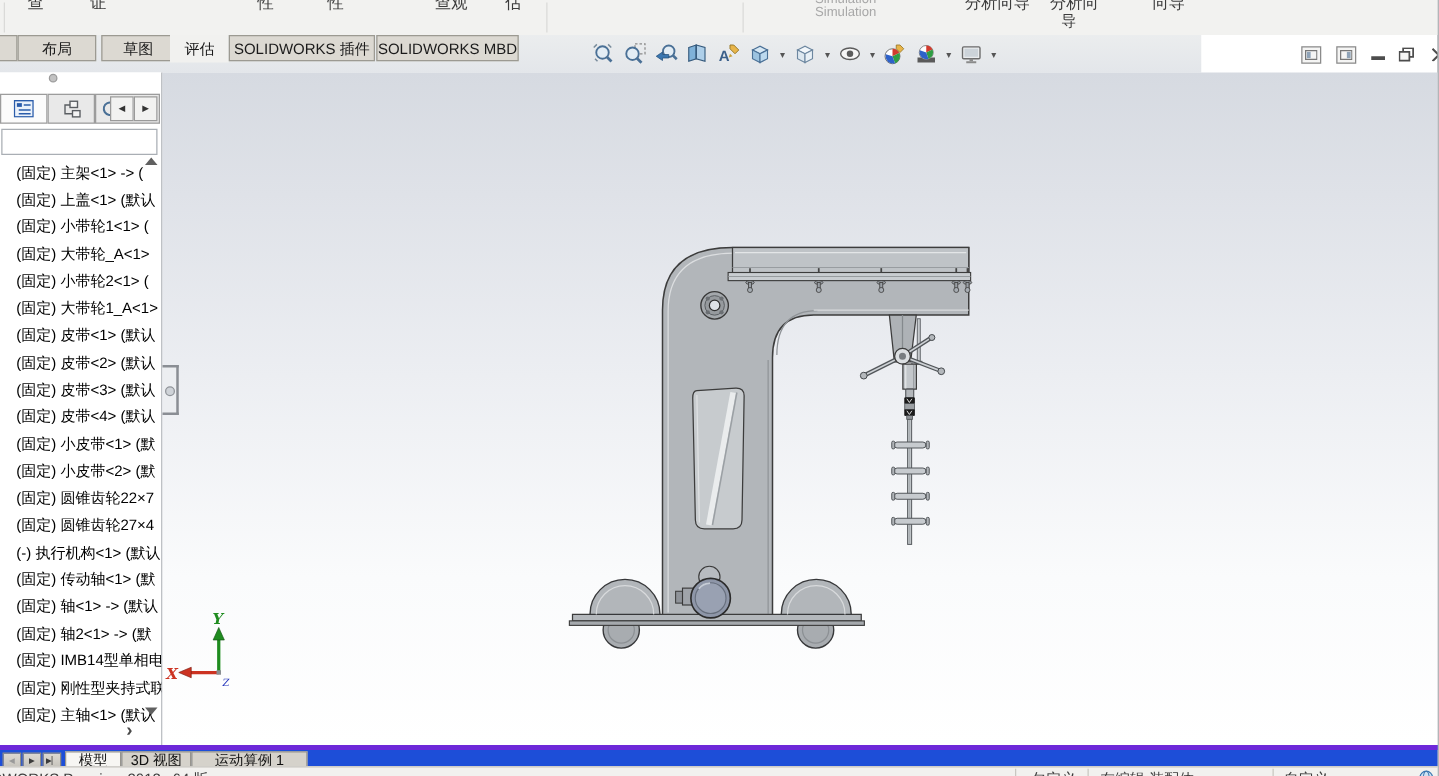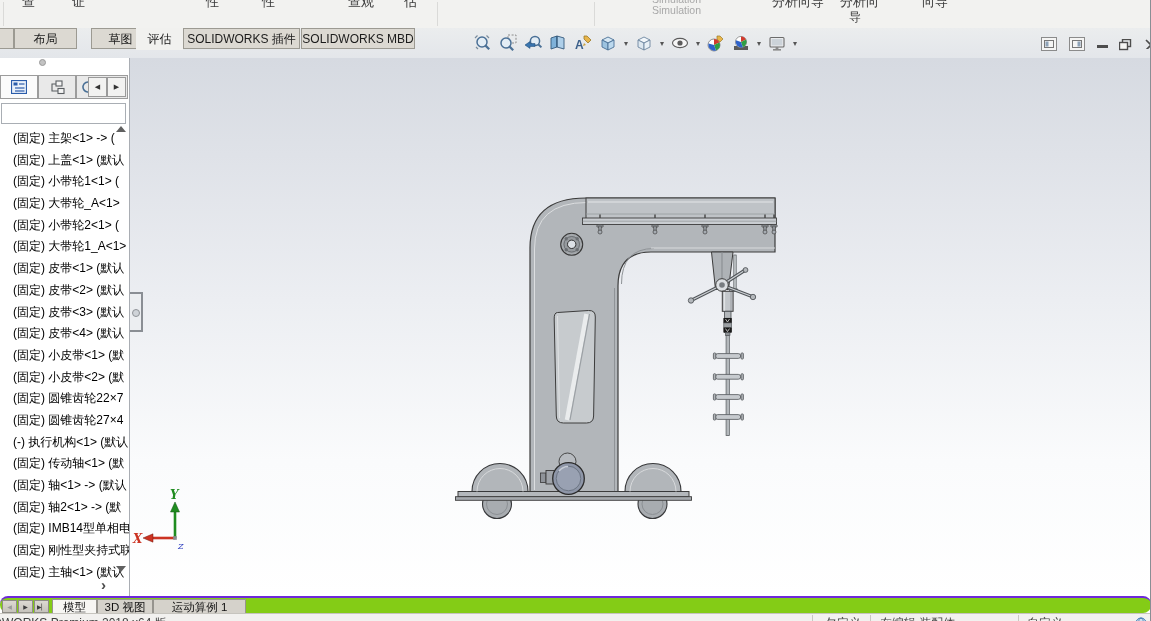--- a/index.html
+++ b/index.html
@@ -6,21 +6,21 @@
   #app{position:relative;width:1151px;height:621px;overflow:hidden;
        font-family:"Liberation Sans","DejaVu Sans",sans-serif;
        background:#fff;border-right:1px solid #8a8e94;box-sizing:border-box;}
   
   .ribbon{position:absolute;left:0;top:0;width:1151px;height:28px;background:#f2f2f0;overflow:hidden;}
   .rp{position:absolute;top:-7px;font-size:13px;color:#3c3c3c;white-space:nowrap;}
   .rfull{position:absolute;font-size:12px;color:#3c3c3c;white-space:nowrap;}
   .simconn{position:absolute;left:652px;top:-6px;font-size:10.5px;line-height:11px;color:#a8a8a8;}
   .rdiv{position:absolute;top:2px;width:1px;height:24px;background:#dadad8;}
   
-  .tabband{position:absolute;left:0;top:28px;width:1151px;height:30px;
+  .tabband{position:absolute;left:0;top:28px;width:961px;height:30px;
            background:linear-gradient(180deg,#ebedee 0%,#e3e6ea 100%);}
   .ctab{position:absolute;top:0;height:21px;line-height:21px;text-align:center;font-size:12px;color:#1b1b1b;
         background:#dcd9d2;border:1px solid #9c9a92;box-sizing:border-box;}
   .ctab.active{background:#f1f1ef;border:none;height:22px;line-height:22px;font-family:Liberation Serif, serif;}
   .hud{position:absolute;left:472px;top:3px;height:24px;display:flex;align-items:center;gap:3px;}
   .hicon{width:22px;height:22px;display:inline-flex;align-items:center;justify-content:center;}
   .caret{font-size:8px;color:#555;width:8px;text-align:center;}
   .winctl{position:absolute;top:9px;}
   .wcbox{position:absolute;top:0;width:16px;height:14px;border:1px solid #8b8b8b;background:#f5f5f4;box-sizing:border-box;
          display:flex;align-items:center;justify-content:center;}
@@ -46,22 +46,22 @@
         border-left:5px solid transparent;border-right:5px solid transparent;border-top:6px solid #606060;}
   .expnd{position:absolute;left:101px;top:518px;font-size:15px;font-weight:bold;color:#4a4a4a;}
   
   .viewport{position:absolute;left:130px;top:58px;width:1021px;height:538px;
             background:linear-gradient(180deg,#d6dae1 0%,#dfe2e8 18%,#eceef2 45%,#fafbfc 75%,#ffffff 100%);}
   .splitter{position:absolute;left:130px;top:292px;width:13px;height:40px;background:#eceef1;
             border:2px solid #8a8e94;border-left:none;box-sizing:border-box;}
   .spdot{position:absolute;left:2px;top:15px;width:6px;height:6px;border-radius:50%;
          background:#cfd3d8;border:1px solid #8f9398;}
   
-  .bbar{position:absolute;left:0;top:596px;width:1151px;height:17px;background:#84cc16;
-        border-top:2px solid #6d28d9;box-sizing:border-box;border-radius:8px;}
+  .bbar{position:absolute;left:0;top:596px;width:1151px;height:17px;background:#1d4ed8;
+        border-top:4px solid #6d28d9;box-sizing:border-box;}
   .nbtn{position:absolute;top:2px;width:15px;height:13px;border:1px solid #8e8c86;
         background:linear-gradient(#dcd9d2,#c6c3bc);font-size:6px;color:#3c3c3c;
         display:flex;align-items:center;justify-content:center;box-sizing:border-box;}
   .btab{position:absolute;top:1px;height:15px;line-height:15px;text-align:center;font-size:11.5px;color:#111;
         background:#d5d2cb;border:1px solid #96948e;box-sizing:border-box;}
   .btab.active{background:#f7f6f3;}
   
   .sbar{position:absolute;left:0;top:613px;width:1151px;height:8px;background:#f2f1ef;
         border-top:1px solid #c6c4be;box-sizing:border-box;overflow:hidden;}
   .sitem{position:absolute;top:1px;font-size:12px;color:#3c3c3c;white-space:nowrap;}
@@ -88,21 +88,21 @@
     <span class="rfull" style="left:849px;top:9px">导</span>
     <span class="rp" style="left:922px">向导</span>
     <div class="rdiv" style="left:3px"></div>
     <div class="rdiv" style="left:437px"></div>
     <div class="rdiv" style="left:594px"></div>
   </div>
 
   <div class="tabband">
     <div class="ctab" style="left:-6px;width:20px"></div>
     <div class="ctab" style="left:14px;width:63px">布局</div>
-    <div class="ctab" style="left:91px;width:59px">草图</div>
+    <div class="ctab" style="left:81px;width:59px">草图</div>
     <div class="ctab active" style="left:136px;width:47px">评估</div>
     <div class="ctab" style="left:183px;width:117px">SOLIDWORKS 插件</div>
     <div class="ctab" style="left:301px;width:114px">SOLIDWORKS MBD</div>
 
     <div class="hud">
       <span class="hicon">
         <svg width="20" height="20">
             <circle cx="9" cy="9" r="5" fill="#e3edf5" stroke="#4a7096" stroke-width="1.5"></circle>
             <line x1="12.6" y1="12.6" x2="16.2" y2="16.2" stroke="#4a7096" stroke-width="2.2"></line>
             <path d="M2,5 l2.5,-2.5 M16,5 l-2.5,-2.5 M3,14 l2,2" stroke="#7a8c9c" stroke-width="1.2" fill="none"></path>

